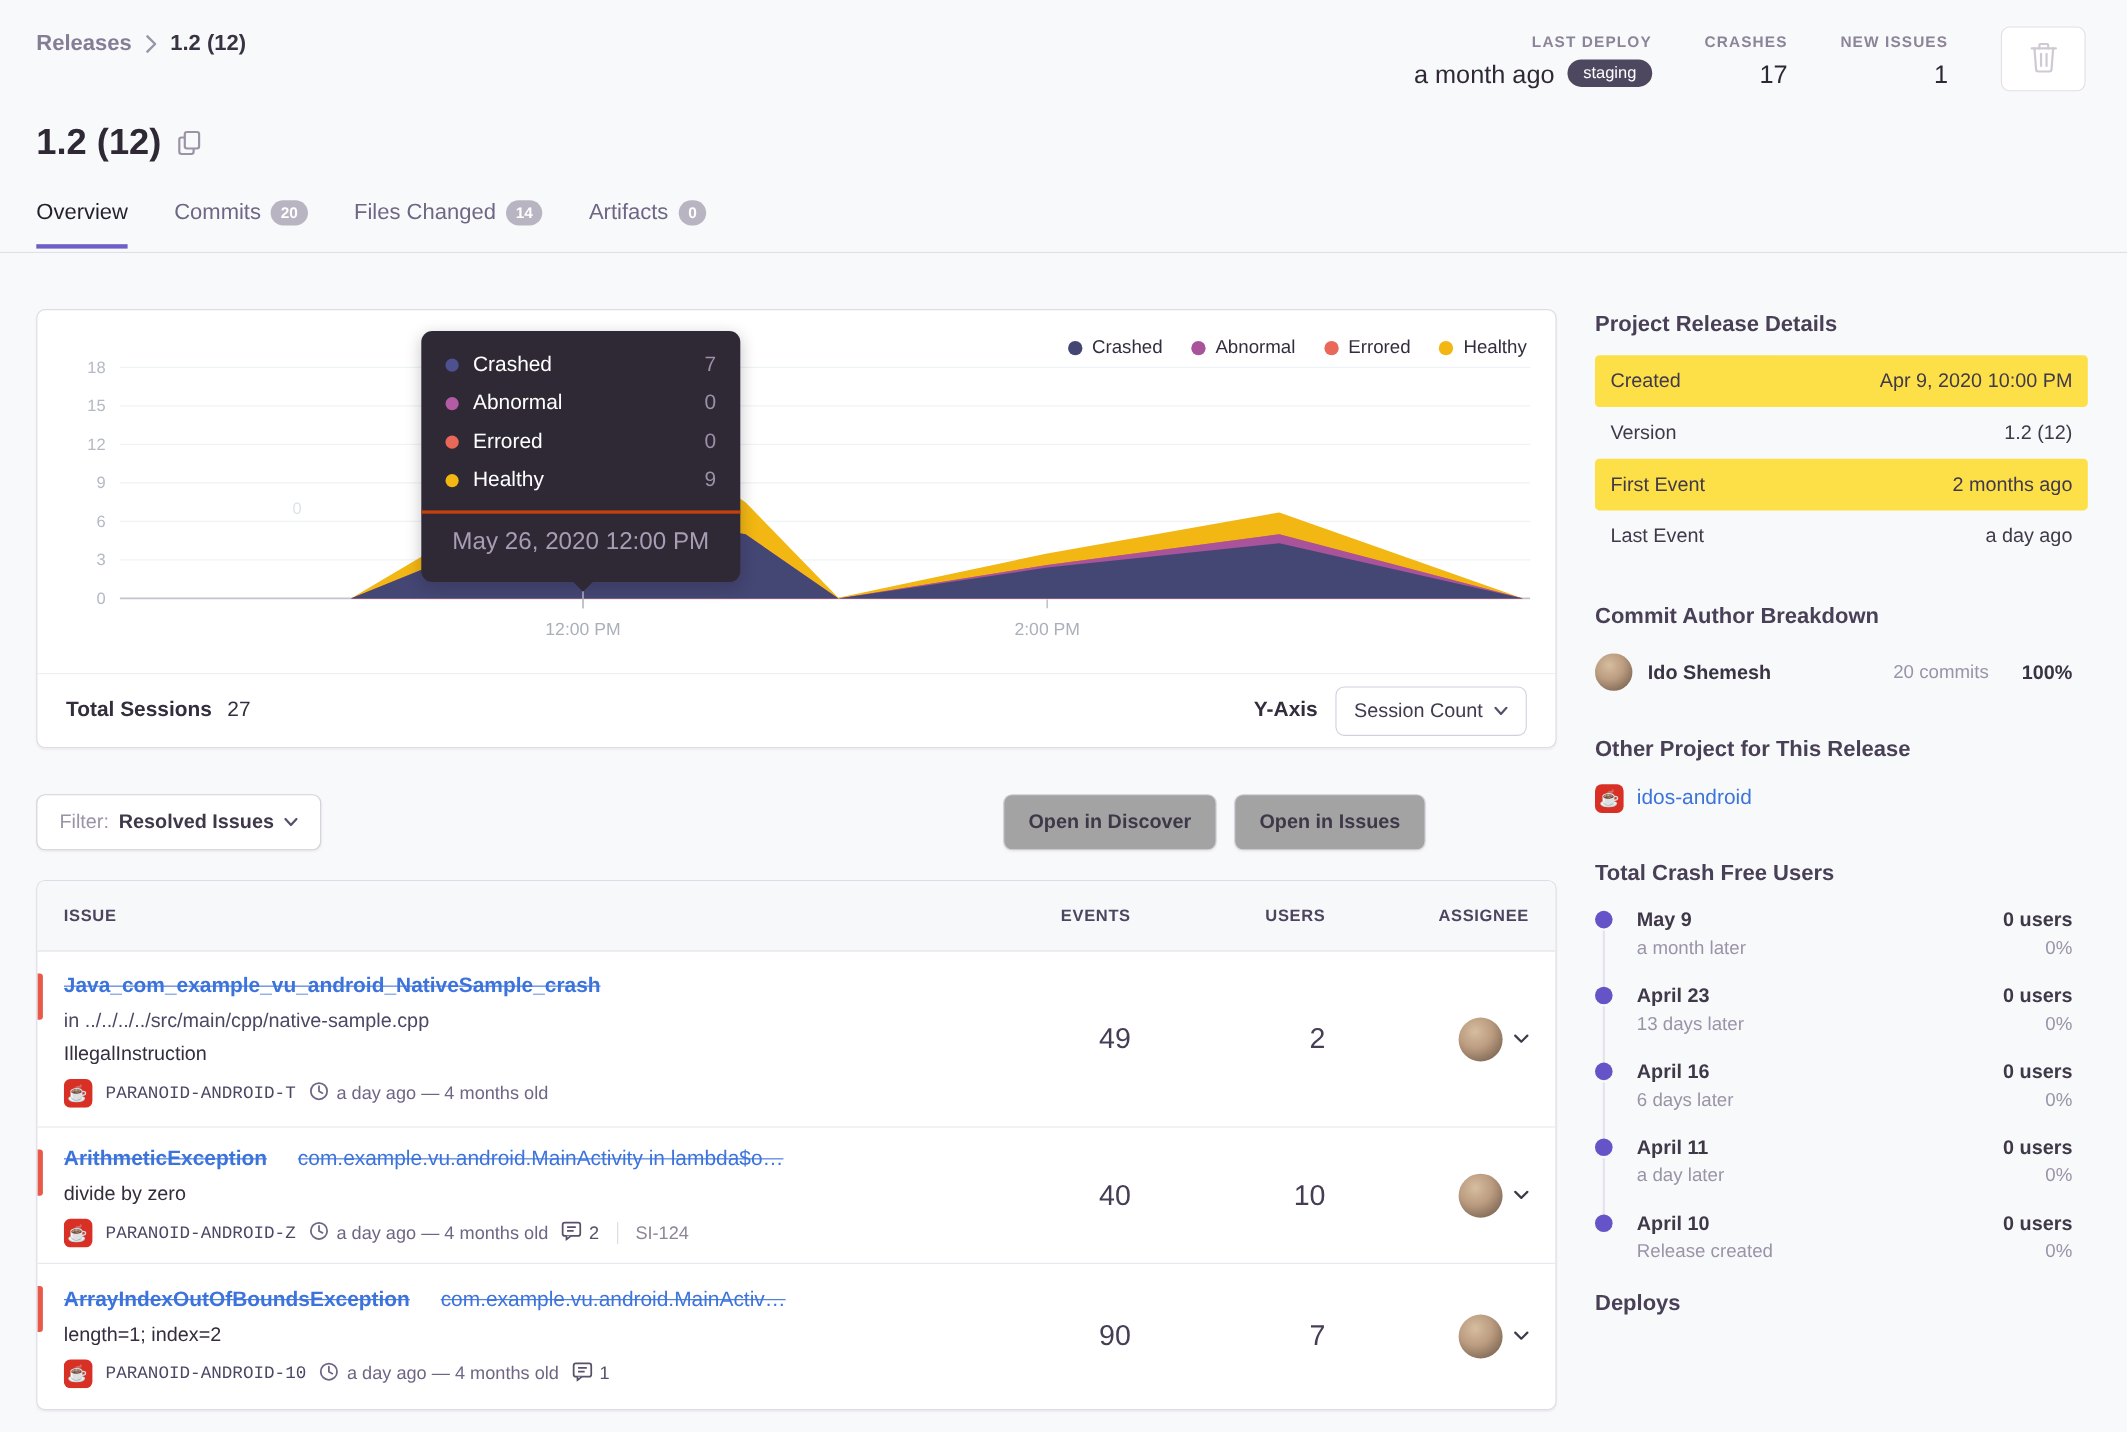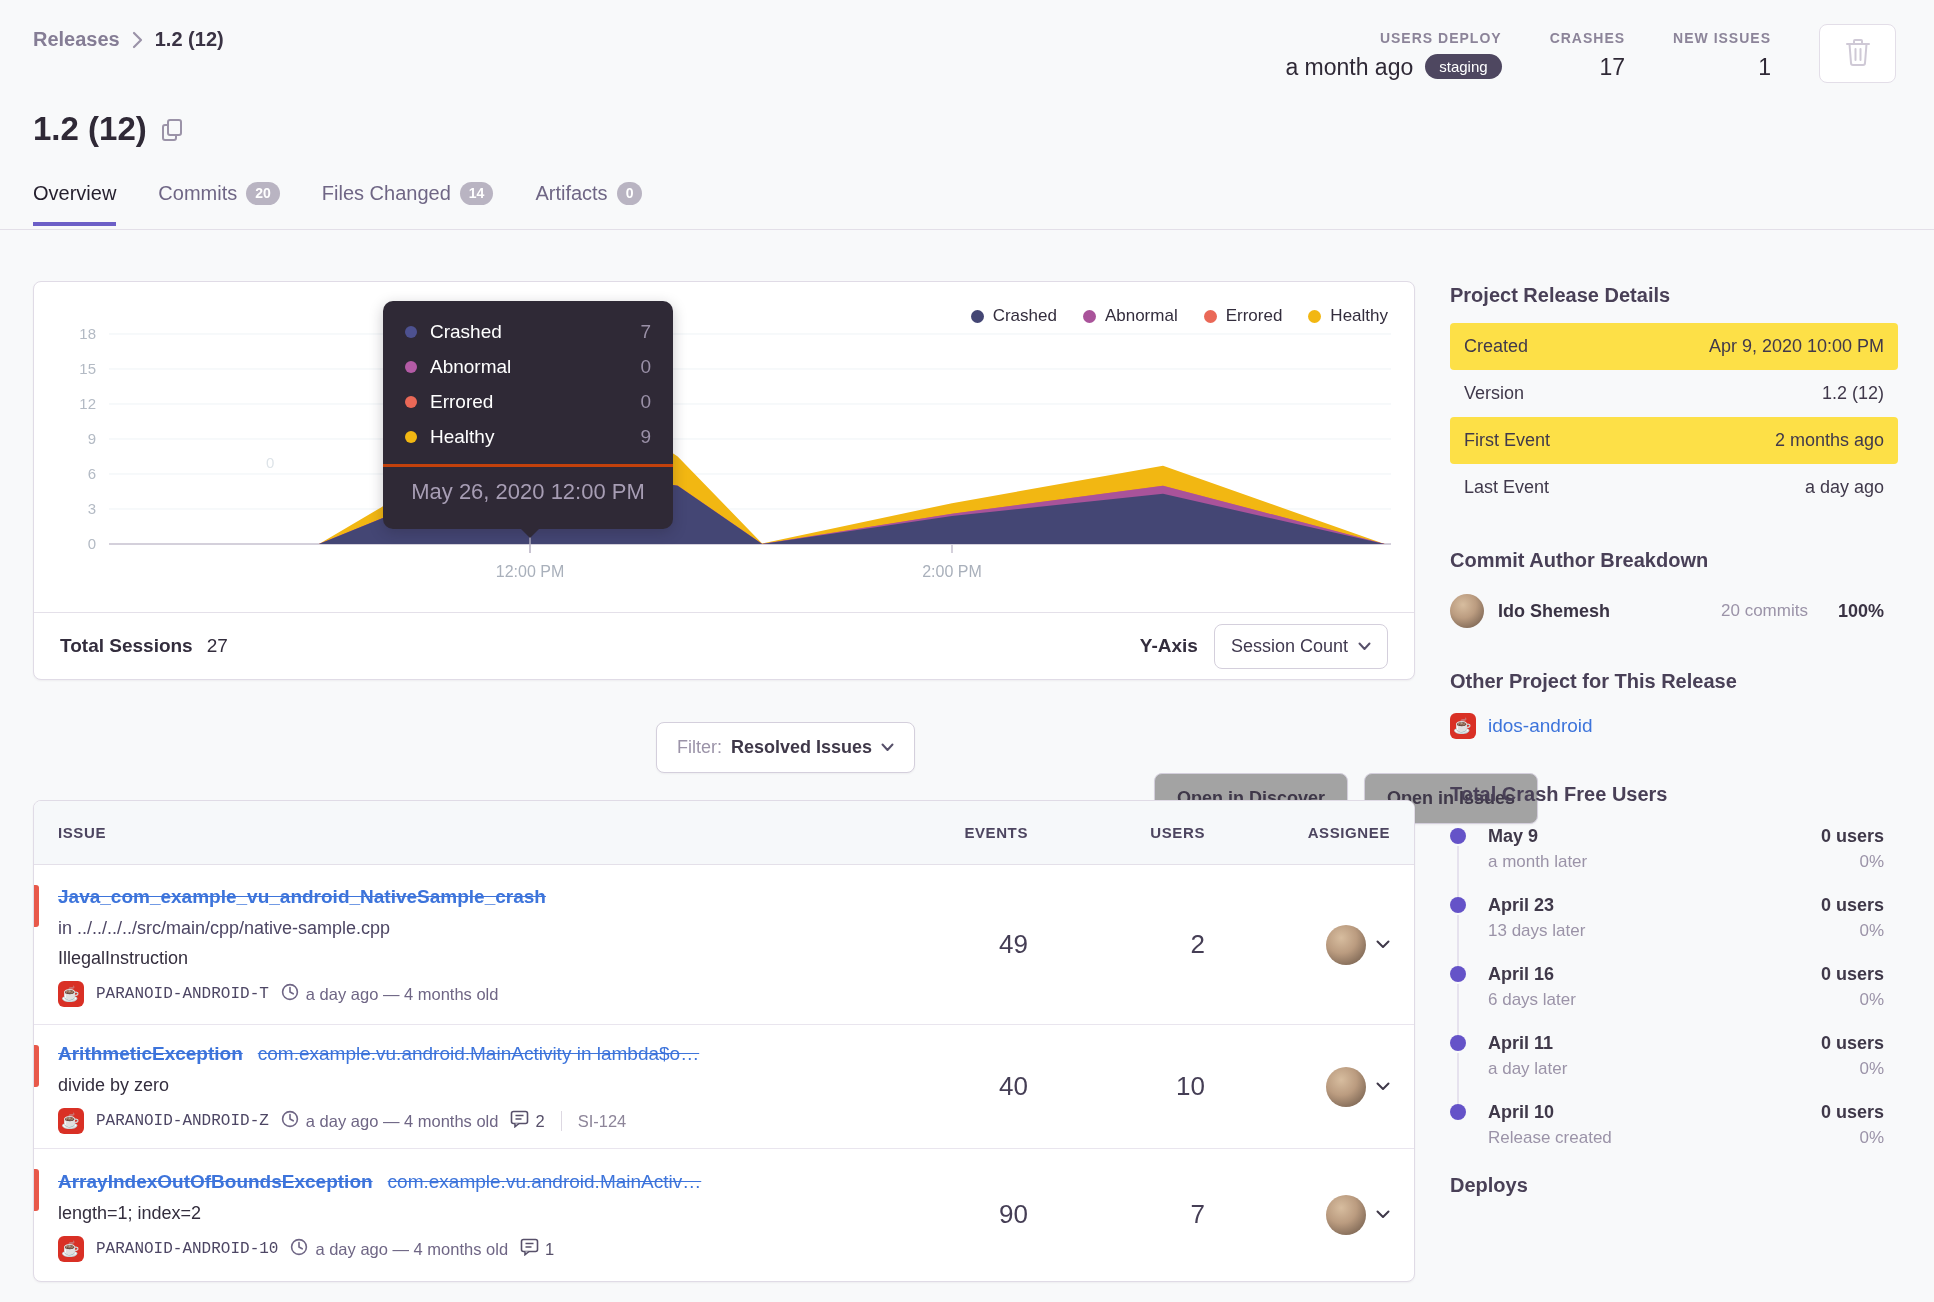--- a/index.html
+++ b/index.html
@@ -53,39 +53,39 @@
 
   .chart-footer { height:66px; display:flex; align-items:center; padding:0 26px; }
   .cf-left { display:flex; align-items:baseline; gap:14px; font-size:19px; }
   .cf-label { font-weight:700; color:#332d3d; }
   .cf-value { color:#332d3d; }
   .cf-right { margin-left:auto; display:flex; align-items:center; gap:16px; }
   .yaxis-label { font-size:19px; font-weight:700; color:#332d3d; }
   .select-btn { background:#fff; border:1px solid #d4cfdc; border-radius:8px; padding:11px 16px; font-size:18px; color:#40394f; font-family:inherit; display:flex; align-items:center; gap:10px; cursor:pointer; }
 
   
-  .toolbar { position:absolute; left:33px; top:722px; width:1505px; display:flex; align-items:center;flex-direction:column; }
+  .toolbar { position:absolute; left:33px; top:722px; width:1263px; display:flex; align-items:center; }
   .filter-btn { background:#fff; border:1px solid #d4cfdc; border-radius:8px; padding:14px 20px; font-size:18px; display:flex; align-items:center; gap:9px; box-shadow:0 1px 2px rgba(31,26,41,.05); cursor:pointer; font-family:inherit; }
   .filter-label { color:#9b93a8; }
   .filter-value { color:#3f3849; font-weight:700; }
   .toolbar-right { margin-left:auto; display:flex; gap:16px; }
   .action-btn { background:#a3a3a3; border:1px solid #d4cfdc; border-radius:8px; padding:14px 22px; font-size:18px; font-weight:700; color:#3f3849; box-shadow:0 1px 2px rgba(31,26,41,.05); cursor:pointer; font-family:inherit; }
 
   
   .issues-card { position:absolute; left:33px; top:800px; width:1382px; height:482px; background:#fff; border:1px solid #e0dbe6; border-radius:8px; box-shadow:0 1px 2px rgba(31,26,41,.05); overflow:hidden; }
   .issues-grid { display:grid; grid-template-columns:1fr 120px 177px 185px; align-items:center; padding:0 24px; }
   .issues-head { height:64px; background:#f6f8fa; border-bottom:1px solid #e4e0e9; font-size:15px; font-weight:700; letter-spacing:.6px; color:#4d4560; }
   .col-right { text-align:right; }
   .issue-row { position:relative; border-bottom:1px solid #e9e5ee; }
   .issue-row:last-child { border-bottom:none; }
   .issue-bar { position:absolute; left:0; top:20px; width:5px; height:42px; background:#e8594a; border-radius:0 3px 3px 0; }
   .issue-main { overflow:hidden; padding-right:30px; }
   .issue-titleline { white-space:nowrap; overflow:hidden; text-overflow:ellipsis; line-height:30px; }
   .issue-title { font-size:19px; font-weight:600; color:#3d74db; text-decoration:line-through; cursor:pointer; }
-  .issue-culprit { font-size:19px; color:#3d74db; text-decoration:line-through; margin-left:15px; }
+  .issue-culprit { font-size:19px; color:#3d74db; text-decoration:line-through; margin-left:28px; }
   .issue-location { font-size:18px; color:#4d4664; line-height:30px; white-space:nowrap; overflow:hidden; text-overflow:ellipsis; }
   .issue-subtitle { font-size:18px; color:#332d3d; line-height:30px; white-space:nowrap; overflow:hidden; text-overflow:ellipsis; }
   .issue-meta { display:flex; align-items:center; gap:12px; margin-top:8px; }
   .proj-icon { width:26px; height:26px; background:#d93025; border-radius:6px; color:#fff; font-size:15px; display:flex; align-items:center; justify-content:center; flex:none; }
   .proj-name { font-family:"Liberation Mono", monospace; font-size:16px; color:#4d4664; }
   .meta-age { font-size:16.5px; color:#6f6685; display:flex; align-items:center; gap:7px; }
   .meta-comments { display:flex; align-items:center; gap:6px; font-size:16.5px; color:#57506a; }
   .meta-divider { width:1px; height:20px; background:#ddd8e2; margin:0 4px; }
   .meta-shortid { font-size:16.5px; color:#8d8599; }
   .count-cell { font-size:26px; color:#453e55; }
@@ -129,21 +129,21 @@
   <span class="crumb-sep">
     <svg width="11" height="18" viewBox="0 0 11 18">
         <polyline points="2,2 9,9 2,16" fill="none" stroke="#9b93a8" stroke-width="2.2" stroke-linecap="round" stroke-linejoin="round"></polyline>
       </svg>
   </span>
   <span class="crumb-current">1.2 (12)</span>
 </div>
 
 <div class="topstats">
   <div class="stat">
-    <div class="stat-label">USERS DEPLOY</div>
+    <div class="stat-label">LAST DEPLOY</div>
     <div class="stat-value">
       <span>a month ago</span>
       <span class="env-badge">staging</span>
     </div>
   </div>
   <div class="stat">
     <div class="stat-label">CRASHES</div>
     <div class="stat-value">17</div>
   </div>
   <div class="stat">

